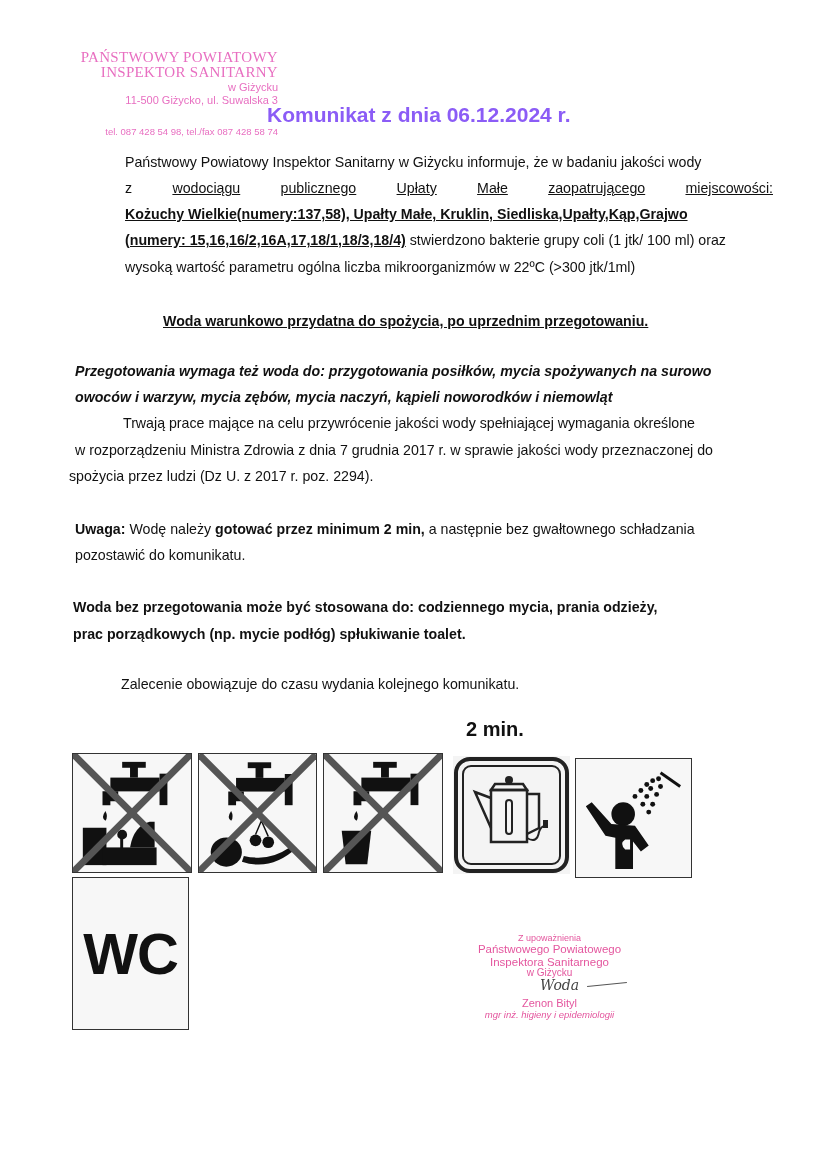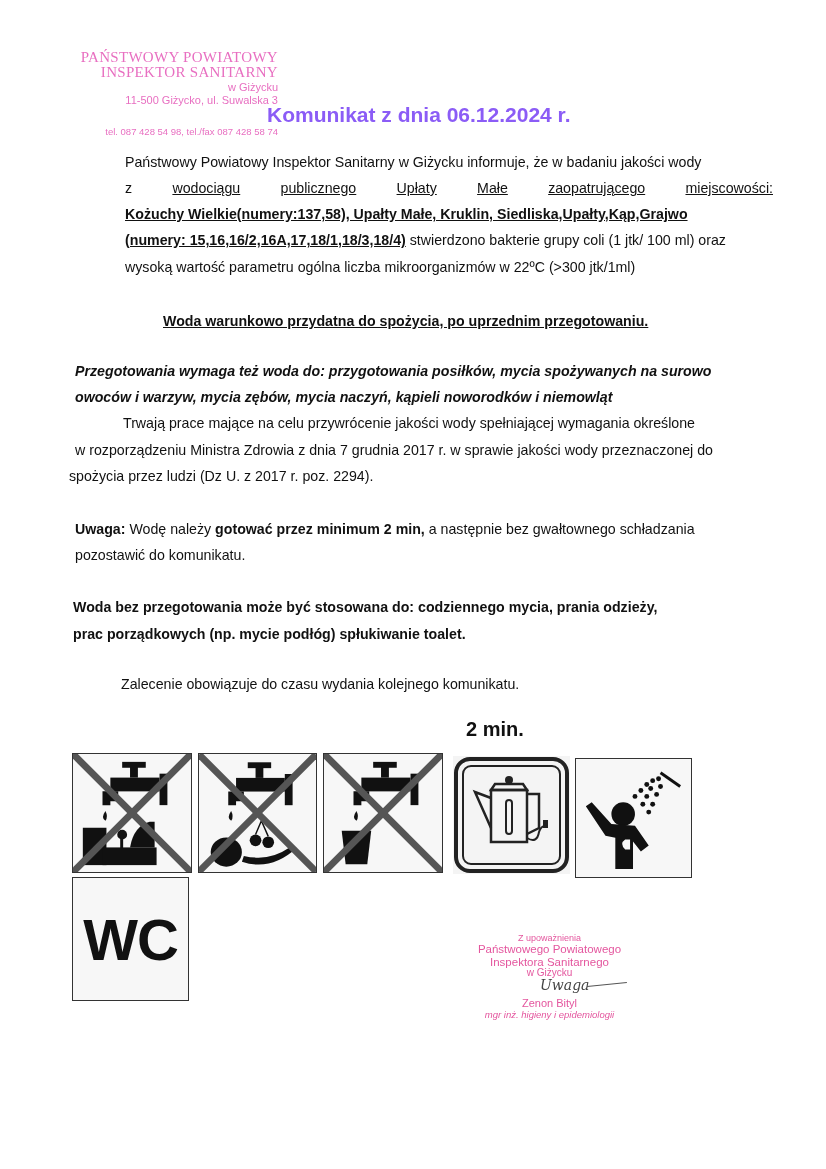--- a/index.html
+++ b/index.html
@@ -148,28 +148,28 @@
       <circle cx="82" cy="36" r="2.5" fill="#111"></circle>
     <circle cx="68" cy="46" r="2.5" fill="#111"></circle>
       <circle cx="78" cy="46" r="2.5" fill="#111"></circle>
       <circle cx="74" cy="54" r="2.5" fill="#111"></circle>
     <circle cx="48" cy="56" r="12" fill="#111"></circle>
     <path d="M10 48 L16 44 L36 66 L60 68 L74 88 L66 94 L58 84 L58 112 L40 112 L40 80 L30 78z" fill="#111"></path>
     <path d="M50 82 q-6 4 0 10 h5 v-10z" fill="#f7f7f7"></path>
   </svg>
 </div>
 
-<div class="icon-box" style="left:72px; top:877px; width:117px; height:124px; display:flex; align-items:center; justify-content:center;">
+<div class="icon-box" style="left:72px; top:877px; width:117px; height:153px; display:flex; align-items:center; justify-content:center;">
   <span style="font-size:58px; font-weight:bold; color:#111; letter-spacing:-1px;">WC</span>
 </div>
 
 <div class="abs sig" style="left:462px; top:934px; width:175px;">
   <div style="font-size:9px;">Z upoważnienia</div>
   <div style="font-size:11.5px;">Państwowego Powiatowego</div>
   <div style="font-size:11.5px;text-align:center;">Inspektora Sanitarnego</div>
   <div style="font-size:10px;">w Giżycku</div>
   <div style="height:20px; position:relative;">
-    <span style="position:absolute; left:78px; top:0; font-family:'DejaVu Serif', serif; font-style:italic; color:#444; font-size:14px;">Uwaga</span>
+    <span style="position:absolute; left:78px; top:0; font-family:'DejaVu Serif', serif; font-style:italic; color:#444; font-size:14px;">Woda</span>
     <span style="position:absolute; left:125px; top:6px; width:40px; border-top:1px solid #555; transform:rotate(-6deg);"></span>
   </div>
   <div style="font-size:11px;">Zenon Bityl</div>
   <div style="font-size:9.5px; font-style:italic;">mgr inż. higieny i epidemiologii</div>
 </div>
 
 </body></html>

